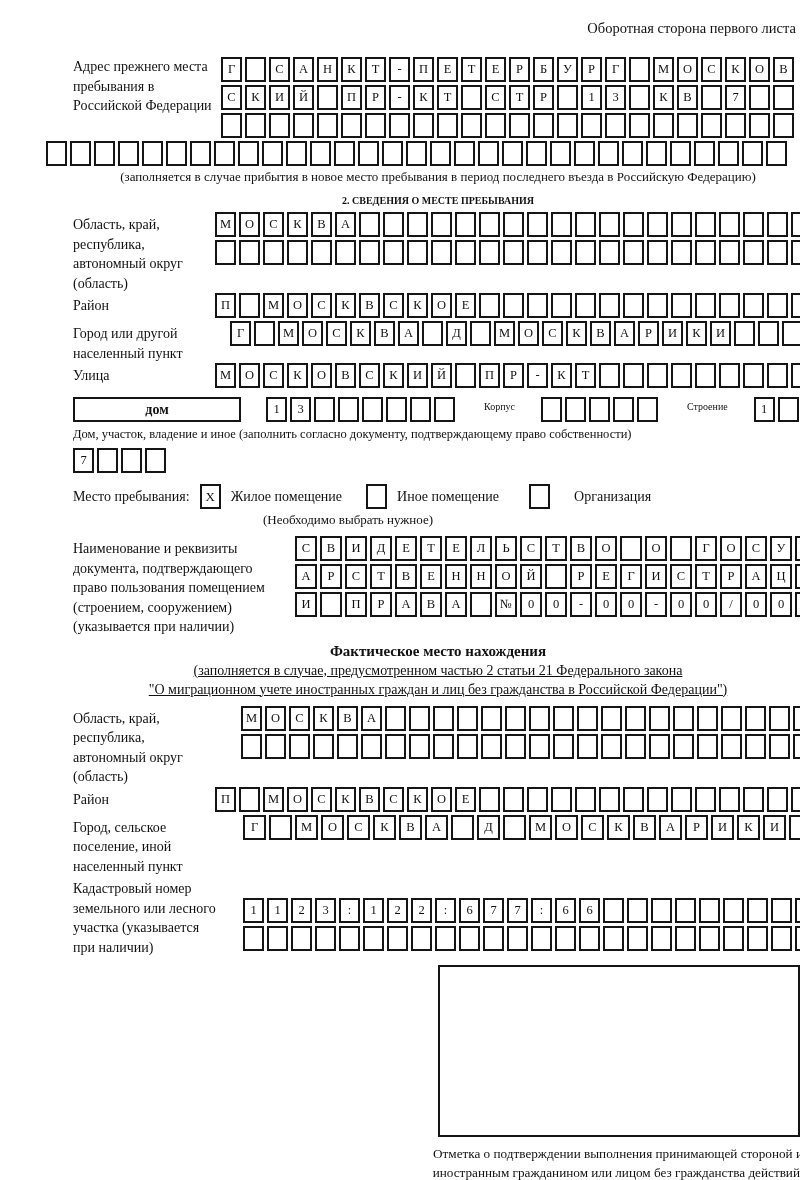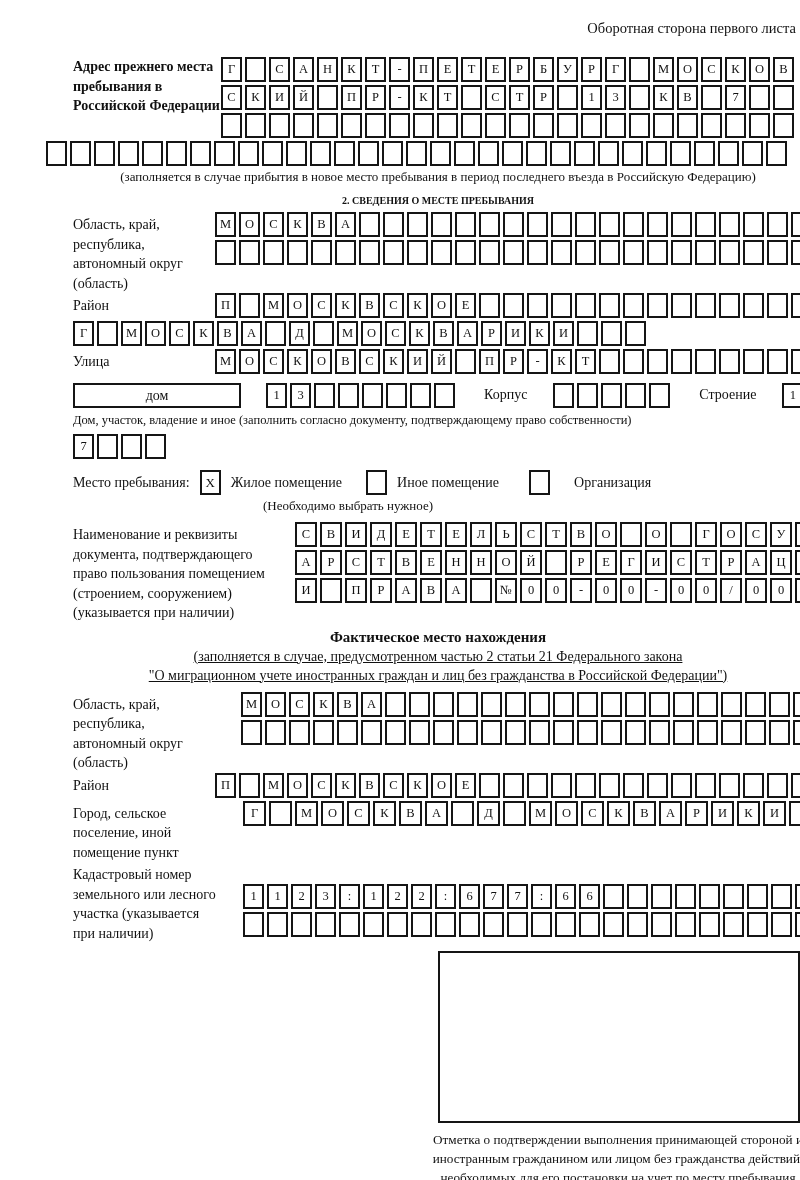--- a/index.html
+++ b/index.html
@@ -19,44 +19,44 @@
   .cbox {
     width: 21px; height: 25px; flex: 0 0 auto;
     border: 2px solid #151515; margin-right: 3px;
     display: inline-flex; align-items: center; justify-content: center;
     font-size: 12.5px; line-height: 1; background: #fff;
   }
   .wide .cbox { width: 22px; }       
   .xwide .cbox { width: 23px; }      
 
   .addr-block { display: flex; margin: 20px 0 0 35px; }
-  .addr-label { width: 148px; font-weight: bold; }
+  .addr-label { width: 148px; }
   .full-row { margin: 0 0 0 8px; }
   .note-center { text-align: center; font-size: 13px; margin-top: 3px; }
 
   .sec-title { text-align: center; font-weight: bold; font-size: 10px; margin-top: 10px; }
 
   .frow { display: flex; margin-left: 35px; margin-top: 0px; align-items: flex-start; gap: 20px; }
   .frow .lbl { padding-top: 3px; }
   .w122 { width: 122px; }
   .w137 { width: 137px; }
   .w148 { width: 148px; }
   .w150 { width: 150px; }
   .w202 { width: 202px; }
   .mt6 { margin-top: 6px; }
   .mt8 { margin-top: 8px; }
 
   .namebox {
     border: 2px solid #151515; height: 25px; display: inline-flex;
     align-items: center; justify-content: center; font-size: 14px;
     flex: 0 0 auto; margin-right: 5px; background:#fff;
   }
-  .nb-dom { width: 168px; }
+  .nb-dom { width: 168px; font-weight: bold; }
   .nb-kv  { width: 202px; }
-  .inline-lbl { font-size: 14px; padding: 4px 6px 0 6px; flex: 0 0 auto; }
+  .inline-lbl { font-size: 10px; padding: 4px 6px 0 6px; flex: 0 0 auto; }
 
   .caption { font-size: 12.5px; margin: 2px 0 0 35px; }
 
   .stay-row { display: flex; align-items: center; margin: 8px 0 0 35px; font-size: 14px; }
   .chk {
     width: 21px; height: 25px; border: 2px solid #151515; flex: 0 0 auto;
     display: inline-flex; align-items: center; justify-content: center;
     font-size: 13px; margin: 0 10px 0 10px; background:#fff;
   }
   .stay-note { text-align: center; font-size: 13px; margin: 3px 0 0 0; padding-right: 180px; }
@@ -287,20 +287,21 @@
         <span class="cbox"></span>
         <span class="cbox"></span>
         <span class="cbox"></span>
         <span class="cbox"></span>
         <span class="cbox"></span>
         <span class="cbox"></span>
       </div>
   </div>
 
   <div class="frow">
+    <div class="lbl w137">Город или другой населенный пункт</div>
     <div class="boxrow">
         <span class="cbox">Г</span>
         <span class="cbox"></span>
         <span class="cbox">М</span>
         <span class="cbox">О</span>
         <span class="cbox">С</span>
         <span class="cbox">К</span>
         <span class="cbox">В</span>
         <span class="cbox">А</span>
         <span class="cbox"></span>
@@ -565,21 +566,21 @@
         <span class="cbox"></span>
         <span class="cbox"></span>
         <span class="cbox"></span>
         <span class="cbox"></span>
         <span class="cbox"></span>
         <span class="cbox"></span>
       </div>
   </div>
 
   <div class="frow">
-    <div class="lbl w150">Город, сельское поселение, иной помещение пункт</div>
+    <div class="lbl w150">Город, сельское поселение, иной населенный пункт</div>
     <div class="boxrow xwide">
         <span class="cbox">Г</span>
         <span class="cbox"></span>
         <span class="cbox">М</span>
         <span class="cbox">О</span>
         <span class="cbox">С</span>
         <span class="cbox">К</span>
         <span class="cbox">В</span>
         <span class="cbox">А</span>
         <span class="cbox"></span>

